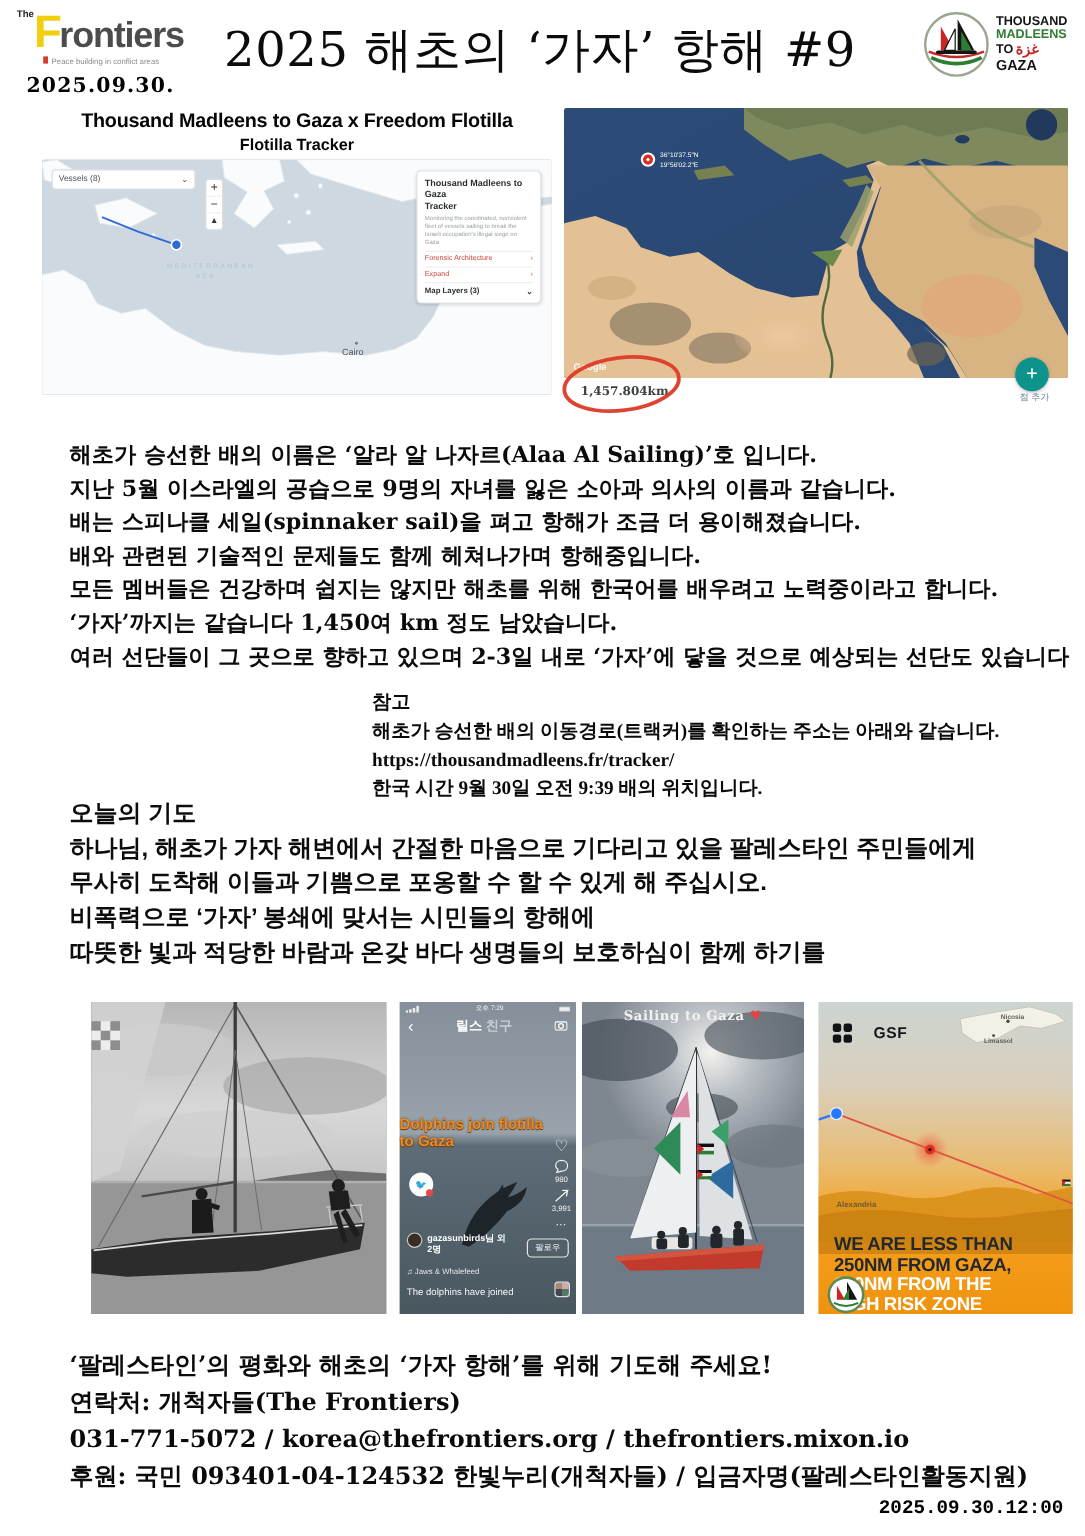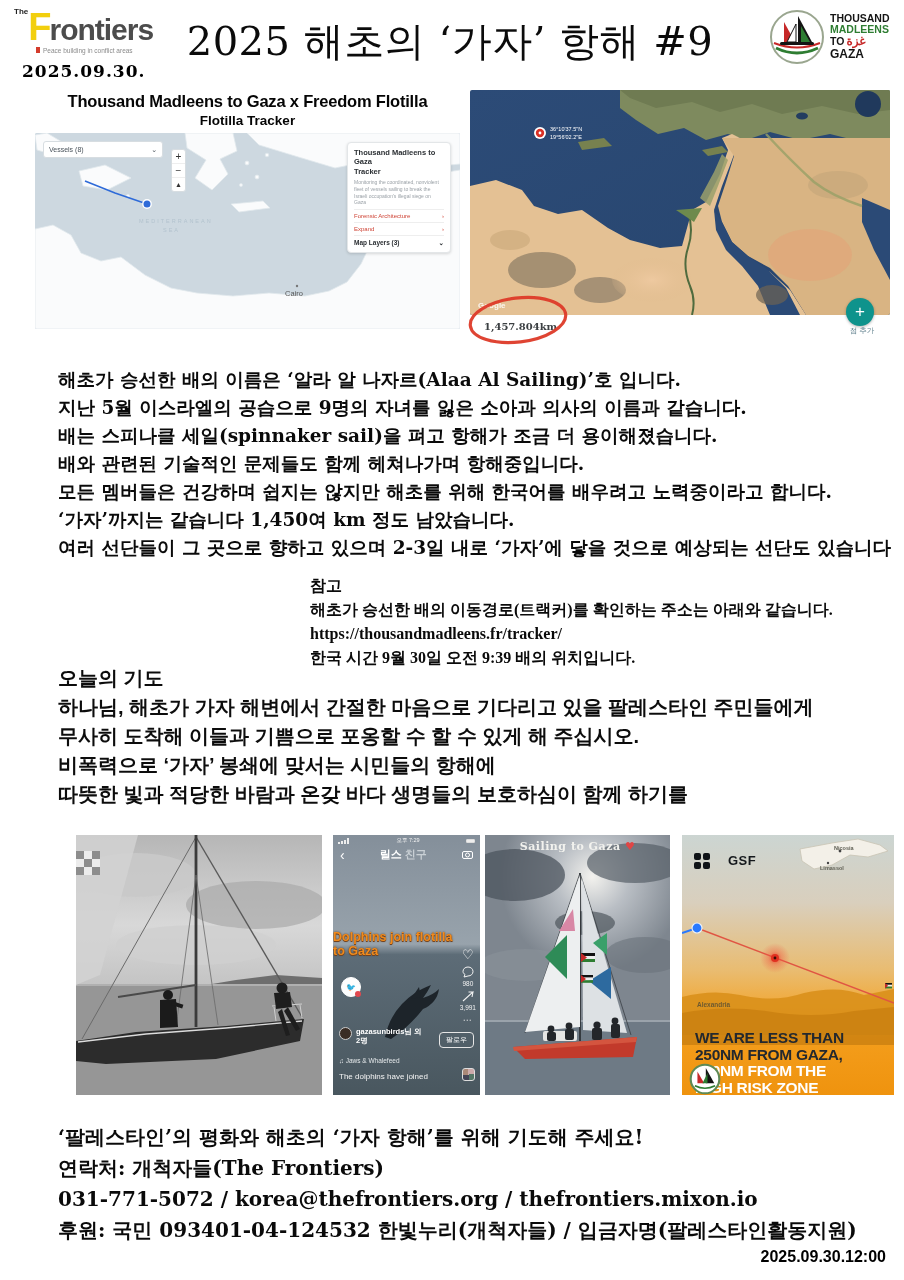--- a/index.html
+++ b/index.html
@@ -108,21 +108,21 @@
   .g-alex{left:15px;top:166px;font-size:6.5px;color:#6e5a30;font-weight:700}
   .g-msg{left:13px;top:195px;font-weight:900;font-size:15.5px;line-height:16.5px;letter-spacing:-0.3px;white-space:nowrap}
   .g-msg .d{color:#23282e}
   .g-msg .w{color:#fff}
   .g-badge{left:4px;top:228px}
 
   
   .footer-block{left:58px;top:1122px;font-size:20px;font-weight:800;line-height:31px;color:#0a0a0a;
     font-family:"DejaVu Serif","Liberation Serif",serif;white-space:nowrap}
   .footer-date{right:18px;top:1248px;font-size:16px;font-weight:900;color:#000;
-    font-family:Liberation Sans, sans-serif}
+    font-family:Liberation Mono, monospace}
   svg text{font-family:"Liberation Sans",sans-serif}
 </style>
 </head>
 <body>
 
 <div class="page">
 
   <div class="abs brand">
     <div class="brand-row">
       <span class="brand-the">The</span><span class="brand-f">F</span><span class="brand-rest">rontiers</span>

